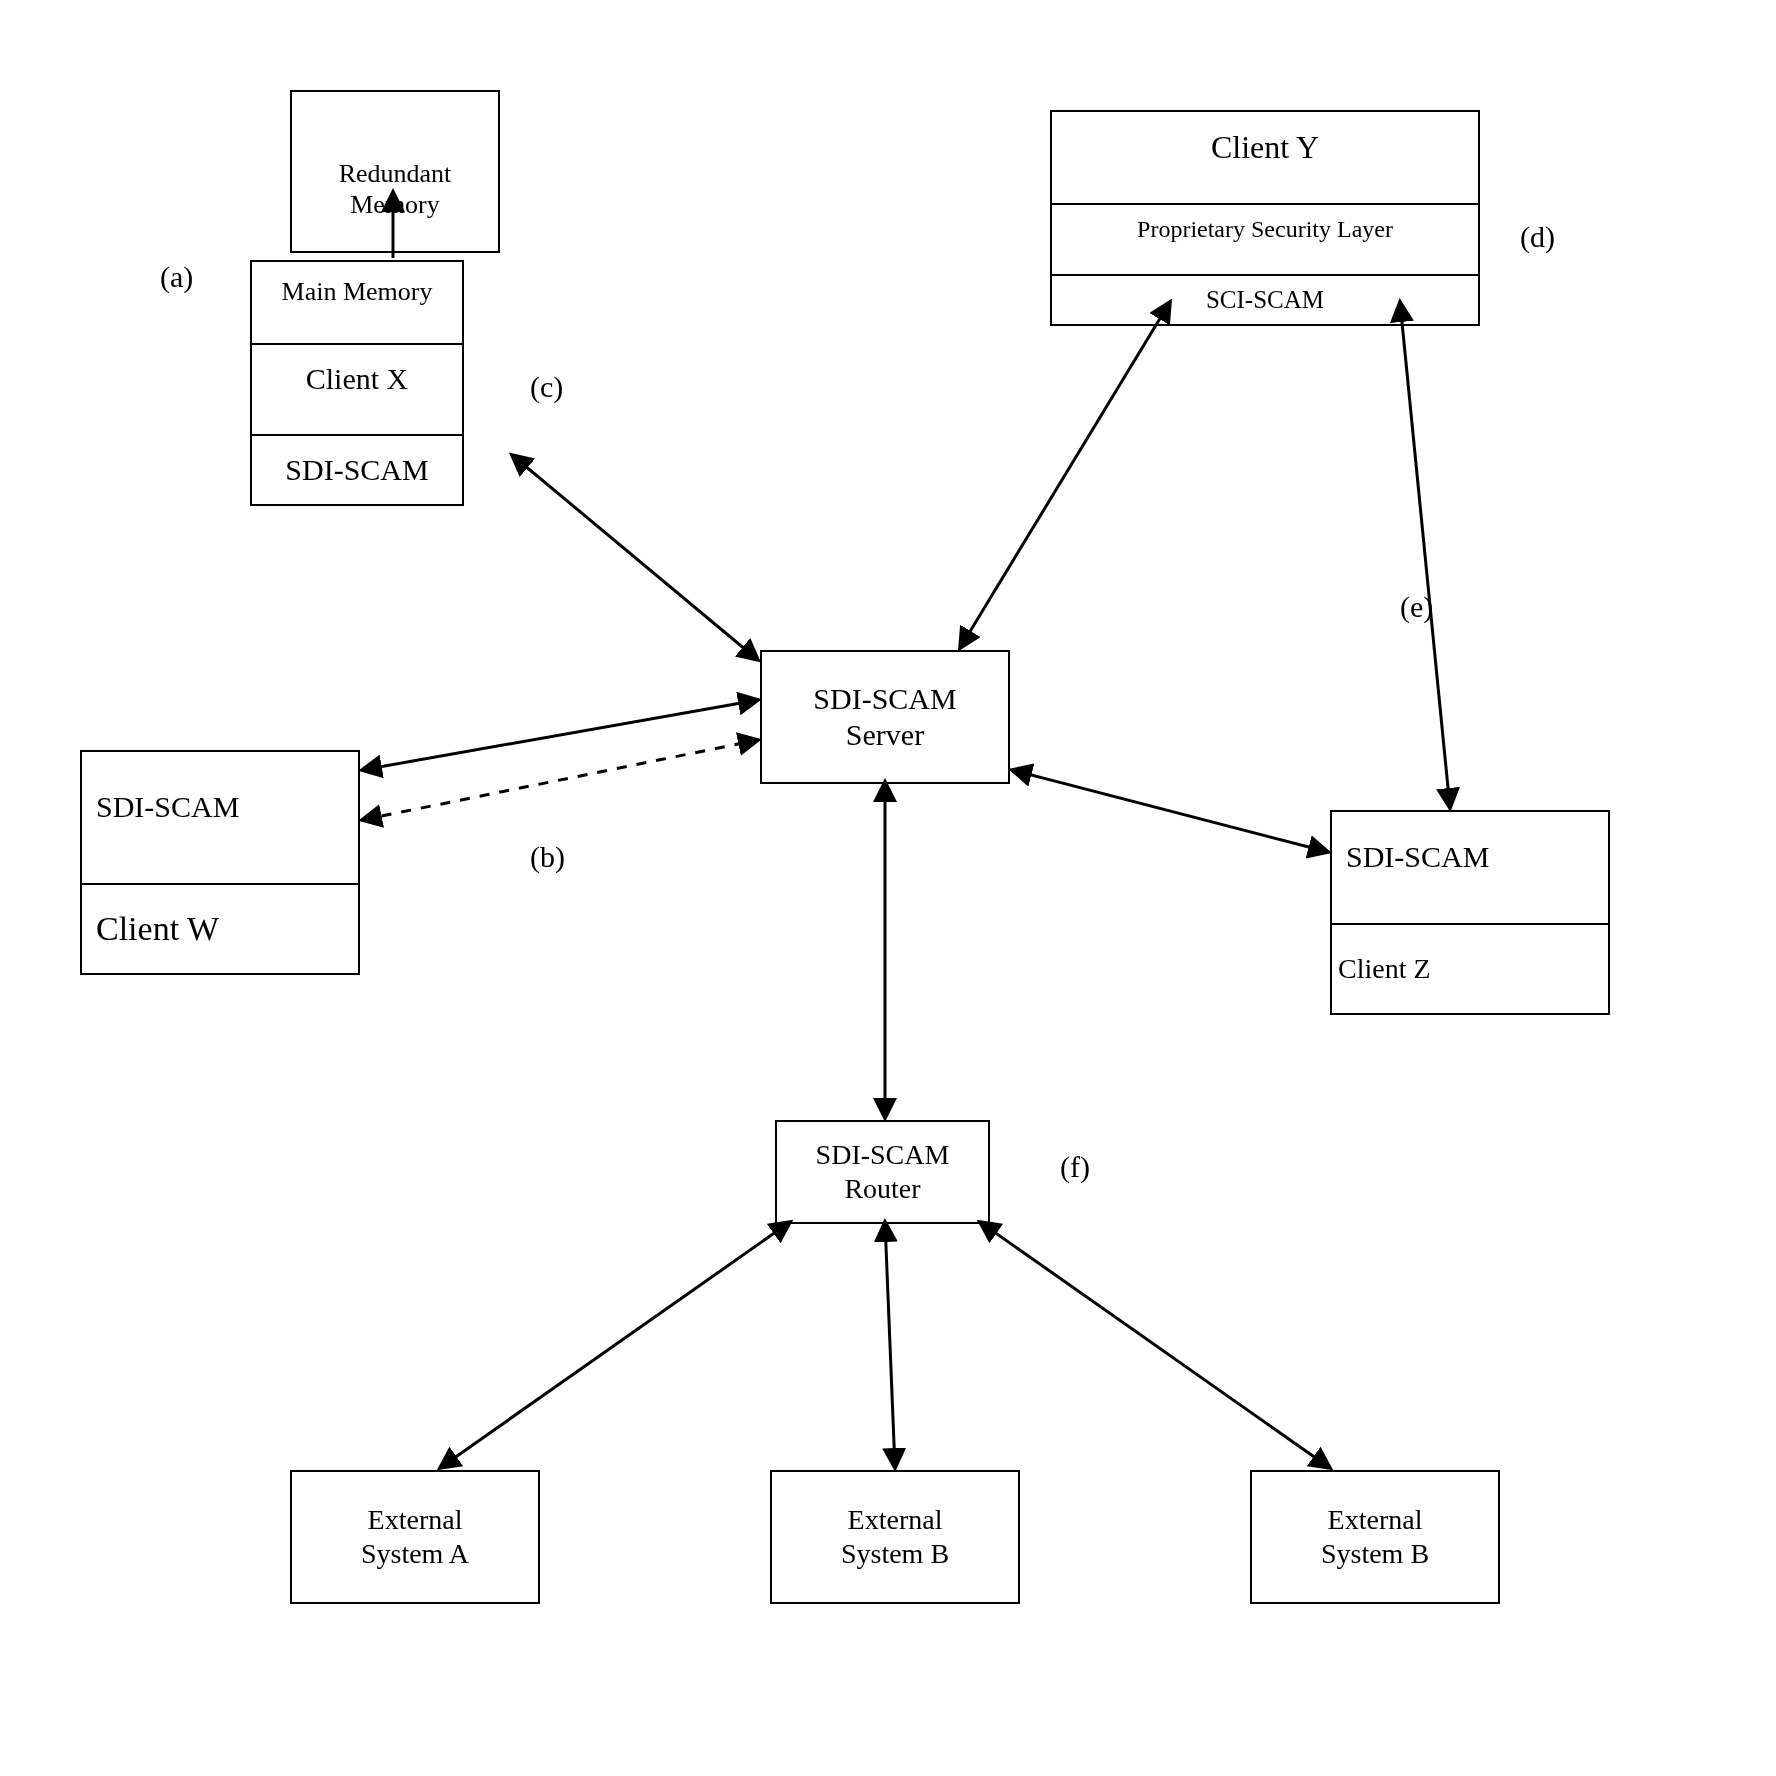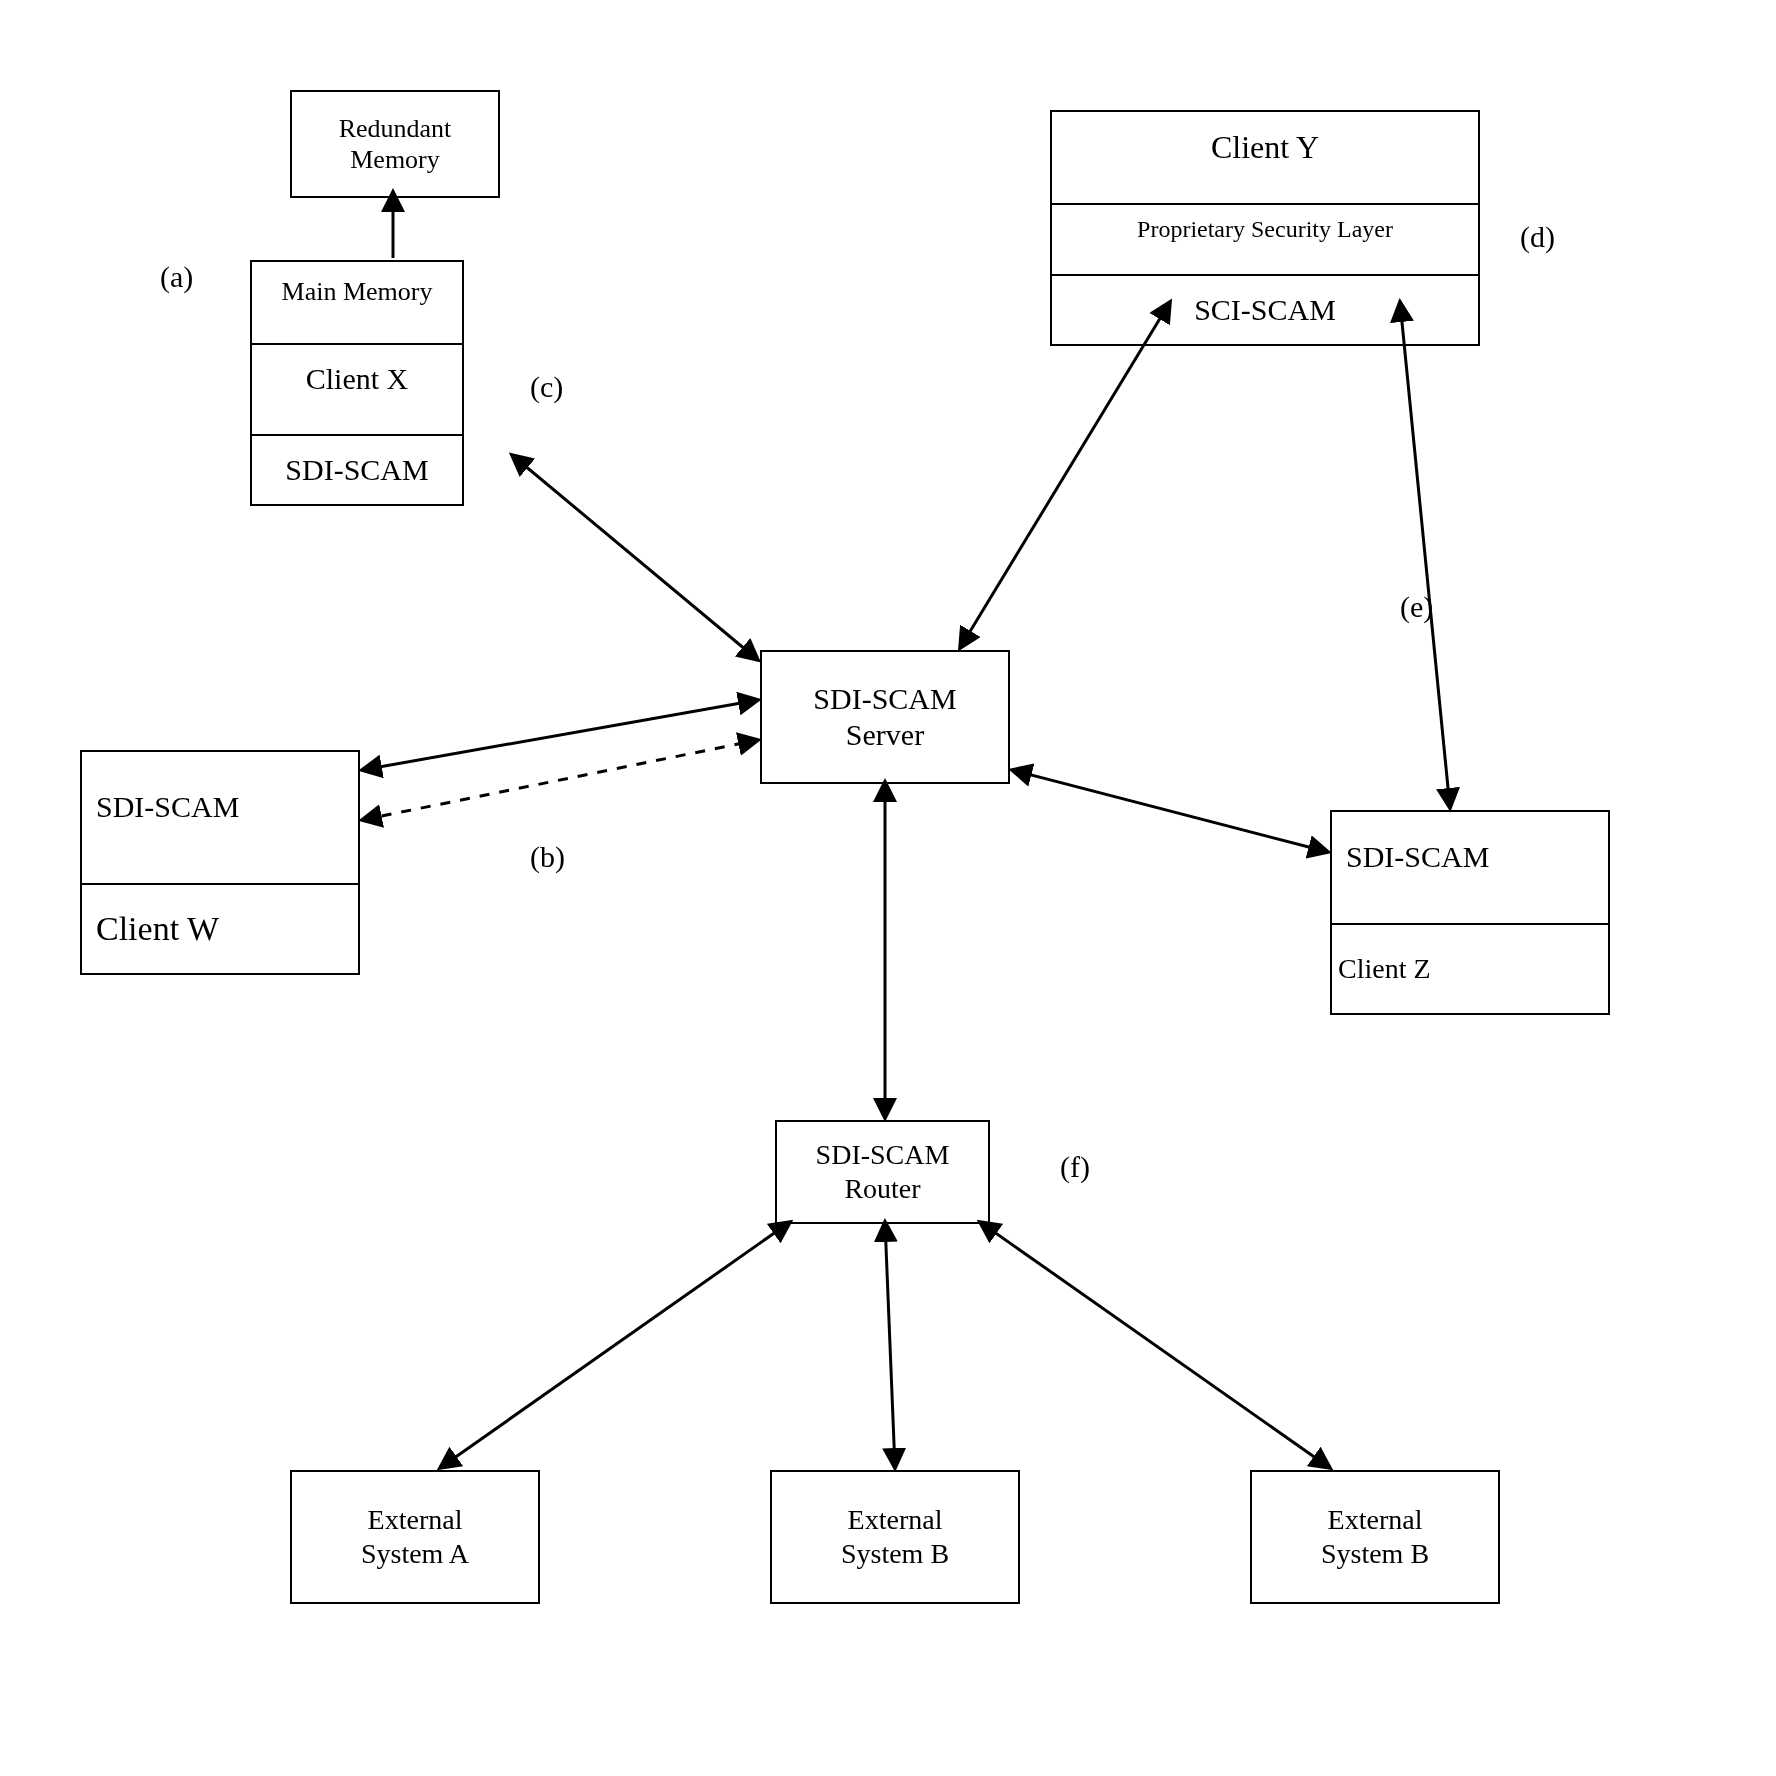--- a/index.html
+++ b/index.html
@@ -32,36 +32,36 @@
       position:absolute;
       left:0; top:0;
       width:1776px; height:1776px;
       pointer-events:none;
     }
   </style>
 </head>
 <body>
 
 <div class="node" style="left:290px; top:90px; width:210px;">
-  <div class="cell" style="height:104px; flex-direction:column;">
+  <div class="cell" style="height:124px; flex-direction:column;margin-top:35px;">
     <span>Redundant</span>
     <span>Memory</span>
   </div>
 </div>
 
 <div class="node" style="left:250px; top:260px; width:214px;">
   <div class="cell" style="height:60px;">Main Memory</div>
   <div class="cell sep" style="height:70px; font-size:30px;">Client X</div>
   <div class="cell sep" style="height:70px; font-size:30px;">SDI-SCAM</div>
 </div>
 
 <div class="node" style="left:1050px; top:110px; width:430px;">
   <div class="cell" style="height:70px; font-size:32px;">Client Y</div>
   <div class="cell sep" style="height:50px; font-size:24px;">Proprietary Security Layer</div>
-  <div class="cell sep" style="height:70px; font-size:30px;">SCI-SCAM</div>
+  <div class="cell sep" style="height:50px; font-size:25px;">SCI-SCAM</div>
 </div>
 
 <div class="node" style="left:760px; top:650px; width:250px;">
   <div class="cell" style="height:130px; flex-direction:column; font-size:30px;">
     <span>SDI-SCAM</span>
     <span>Server</span>
   </div>
 </div>
 
 <div class="node" style="left:80px; top:750px; width:280px;">

